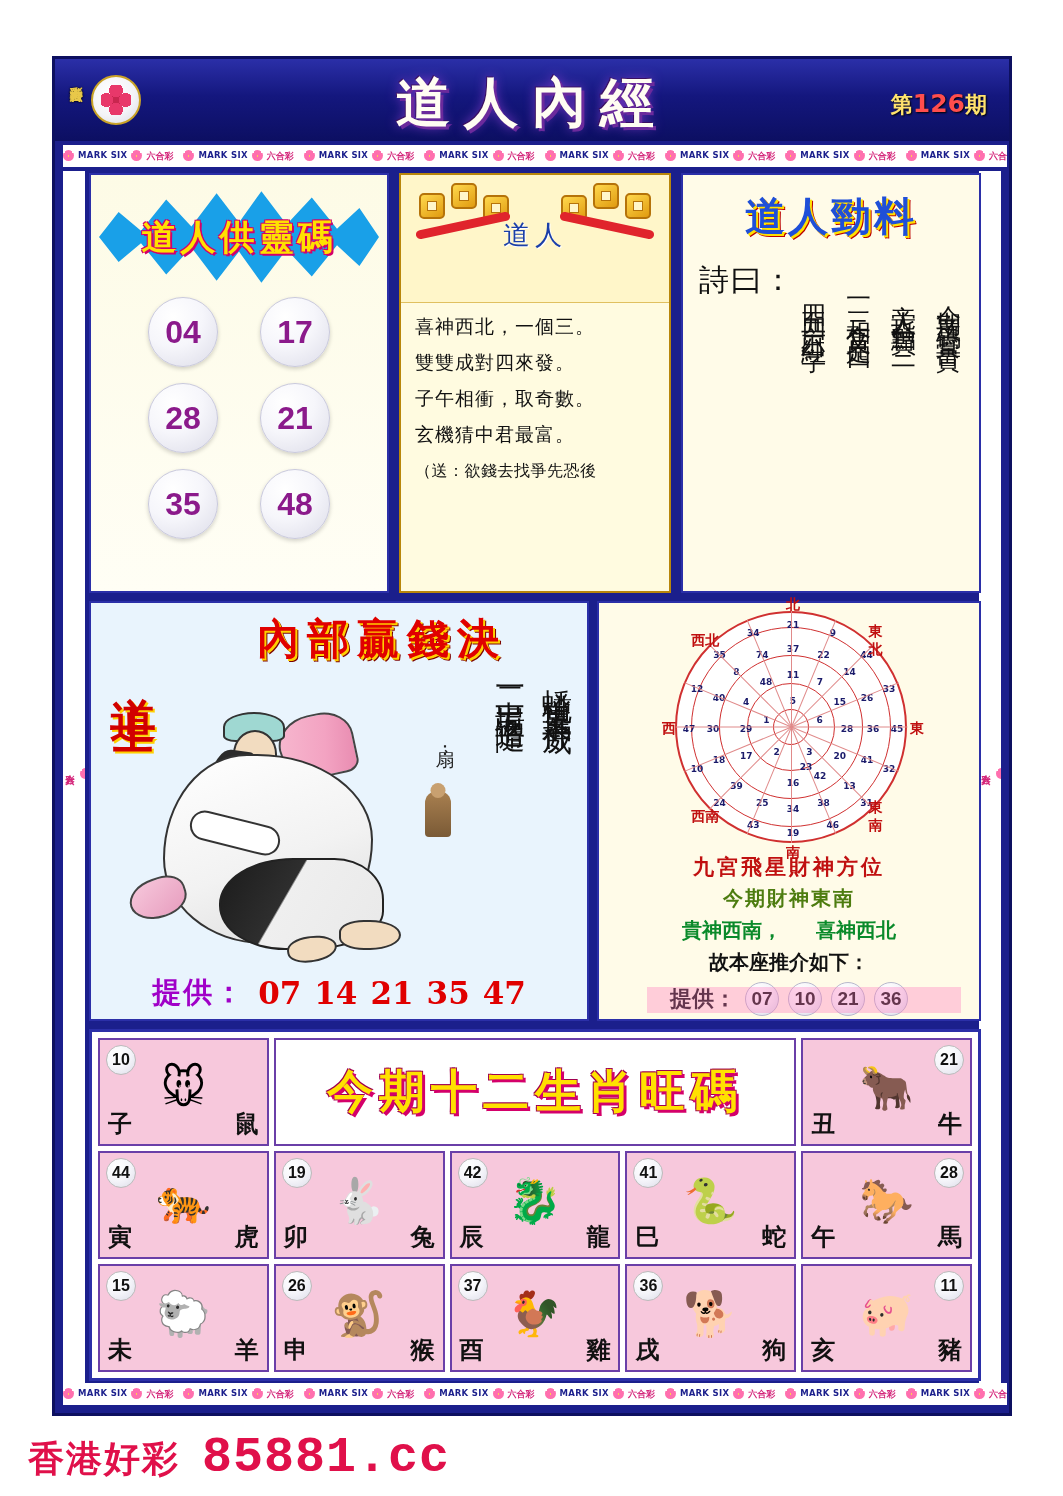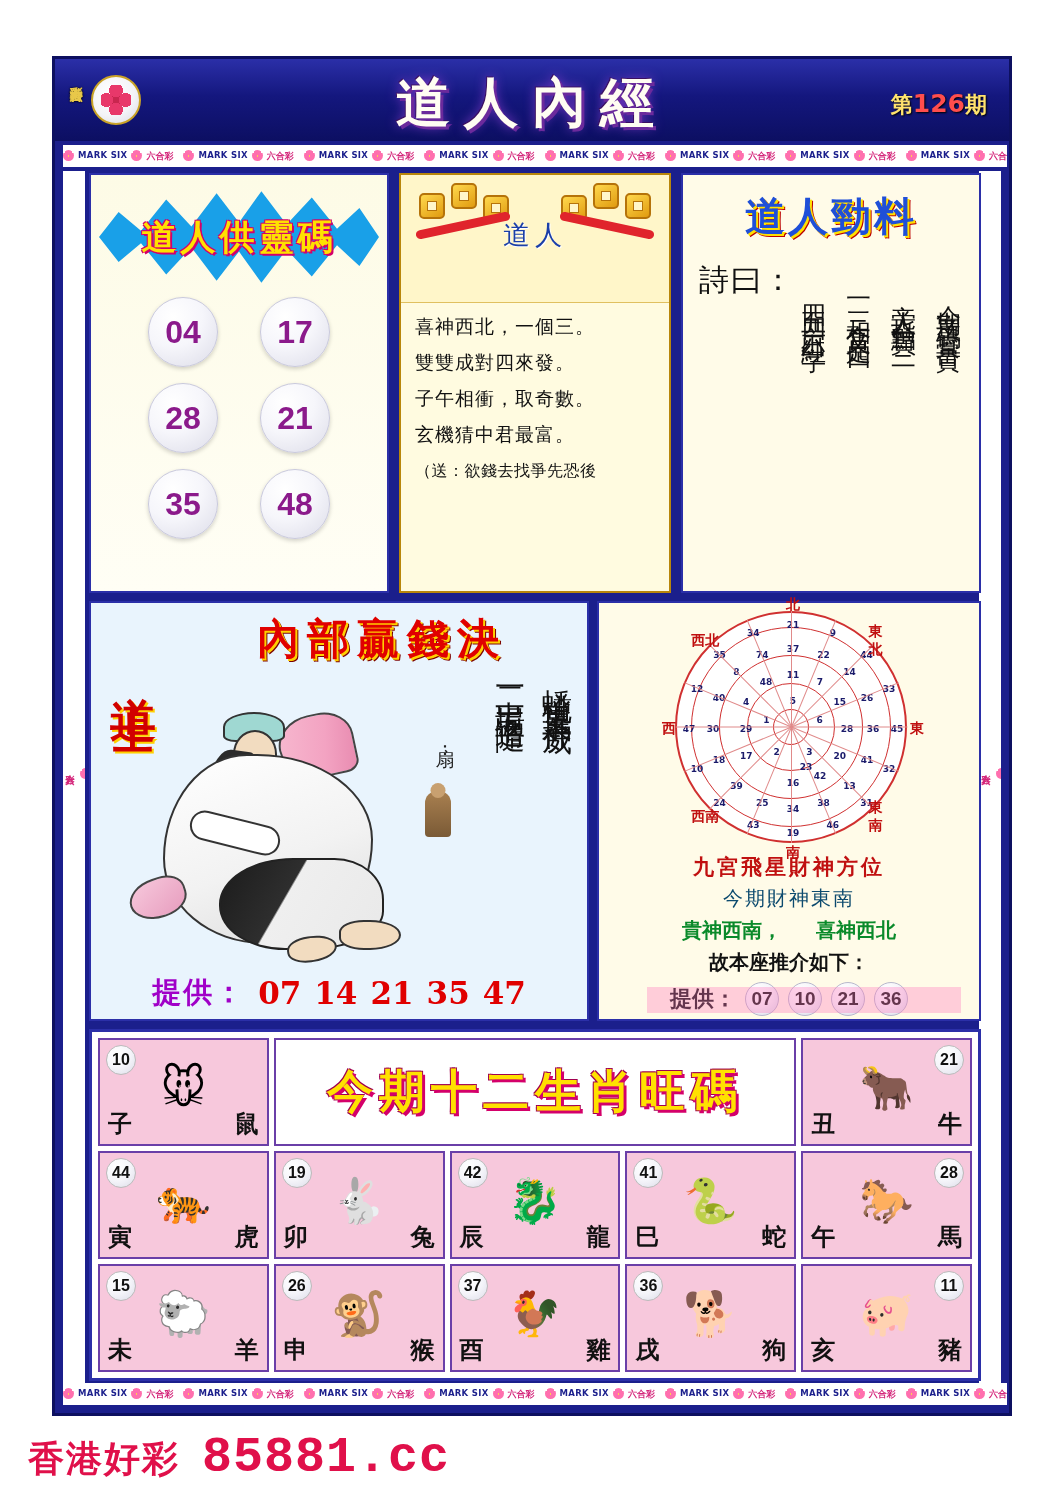--- a/index.html
+++ b/index.html
@@ -386,21 +386,21 @@
     position: absolute; left: 50%; top: 50%; width: 1px; height: 116px;
     background: #e08a8a; transform-origin: 50% 0;
   }
   .pE-l1 {
     text-align: center; font-family: "DejaVu Serif", serif;
     font-size: 21px; color: #c01010; font-weight: bold; letter-spacing: 3px;
     margin-top: 2px;
   }
   .pE-l2 {
     text-align: center; font-family: "DejaVu Serif", serif;
-    font-size: 20px; color: #0c4a6e; font-weight: normal; letter-spacing: 2px;
+    font-size: 20px; color: #4d7c0f; font-weight: bold; letter-spacing: 2px;
     margin-top: 4px;
   }
   .pE-l3 {
     display: flex; justify-content: center; gap: 34px;
     font-family: "DejaVu Serif", serif;
     font-size: 20px; color: #0a8a2a; font-weight: bold; margin-top: 5px;
   }
   .pE-l4 {
     text-align: center; font-family: "DejaVu Serif", serif;
     font-size: 20px; color: #111; font-weight: bold; margin-top: 5px;

